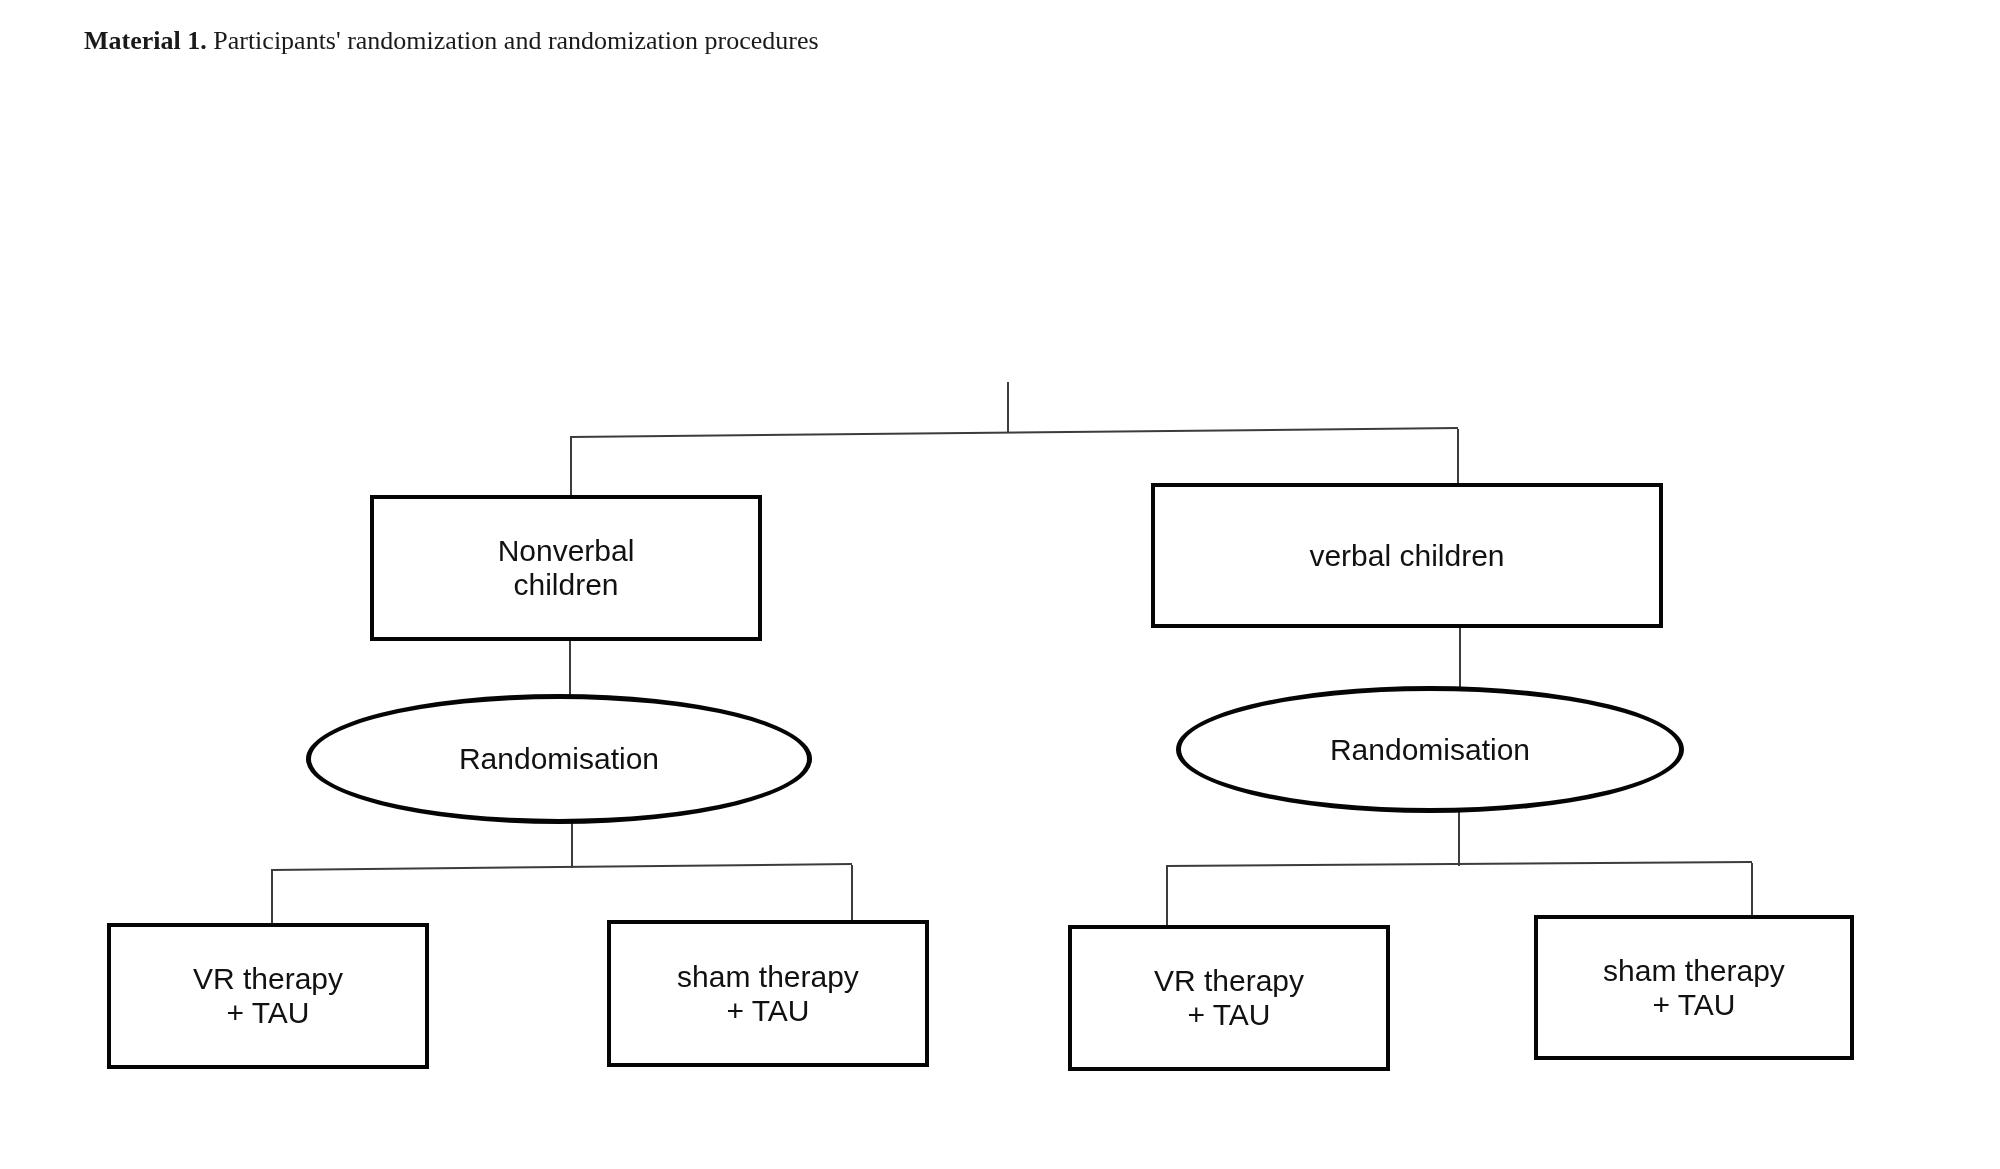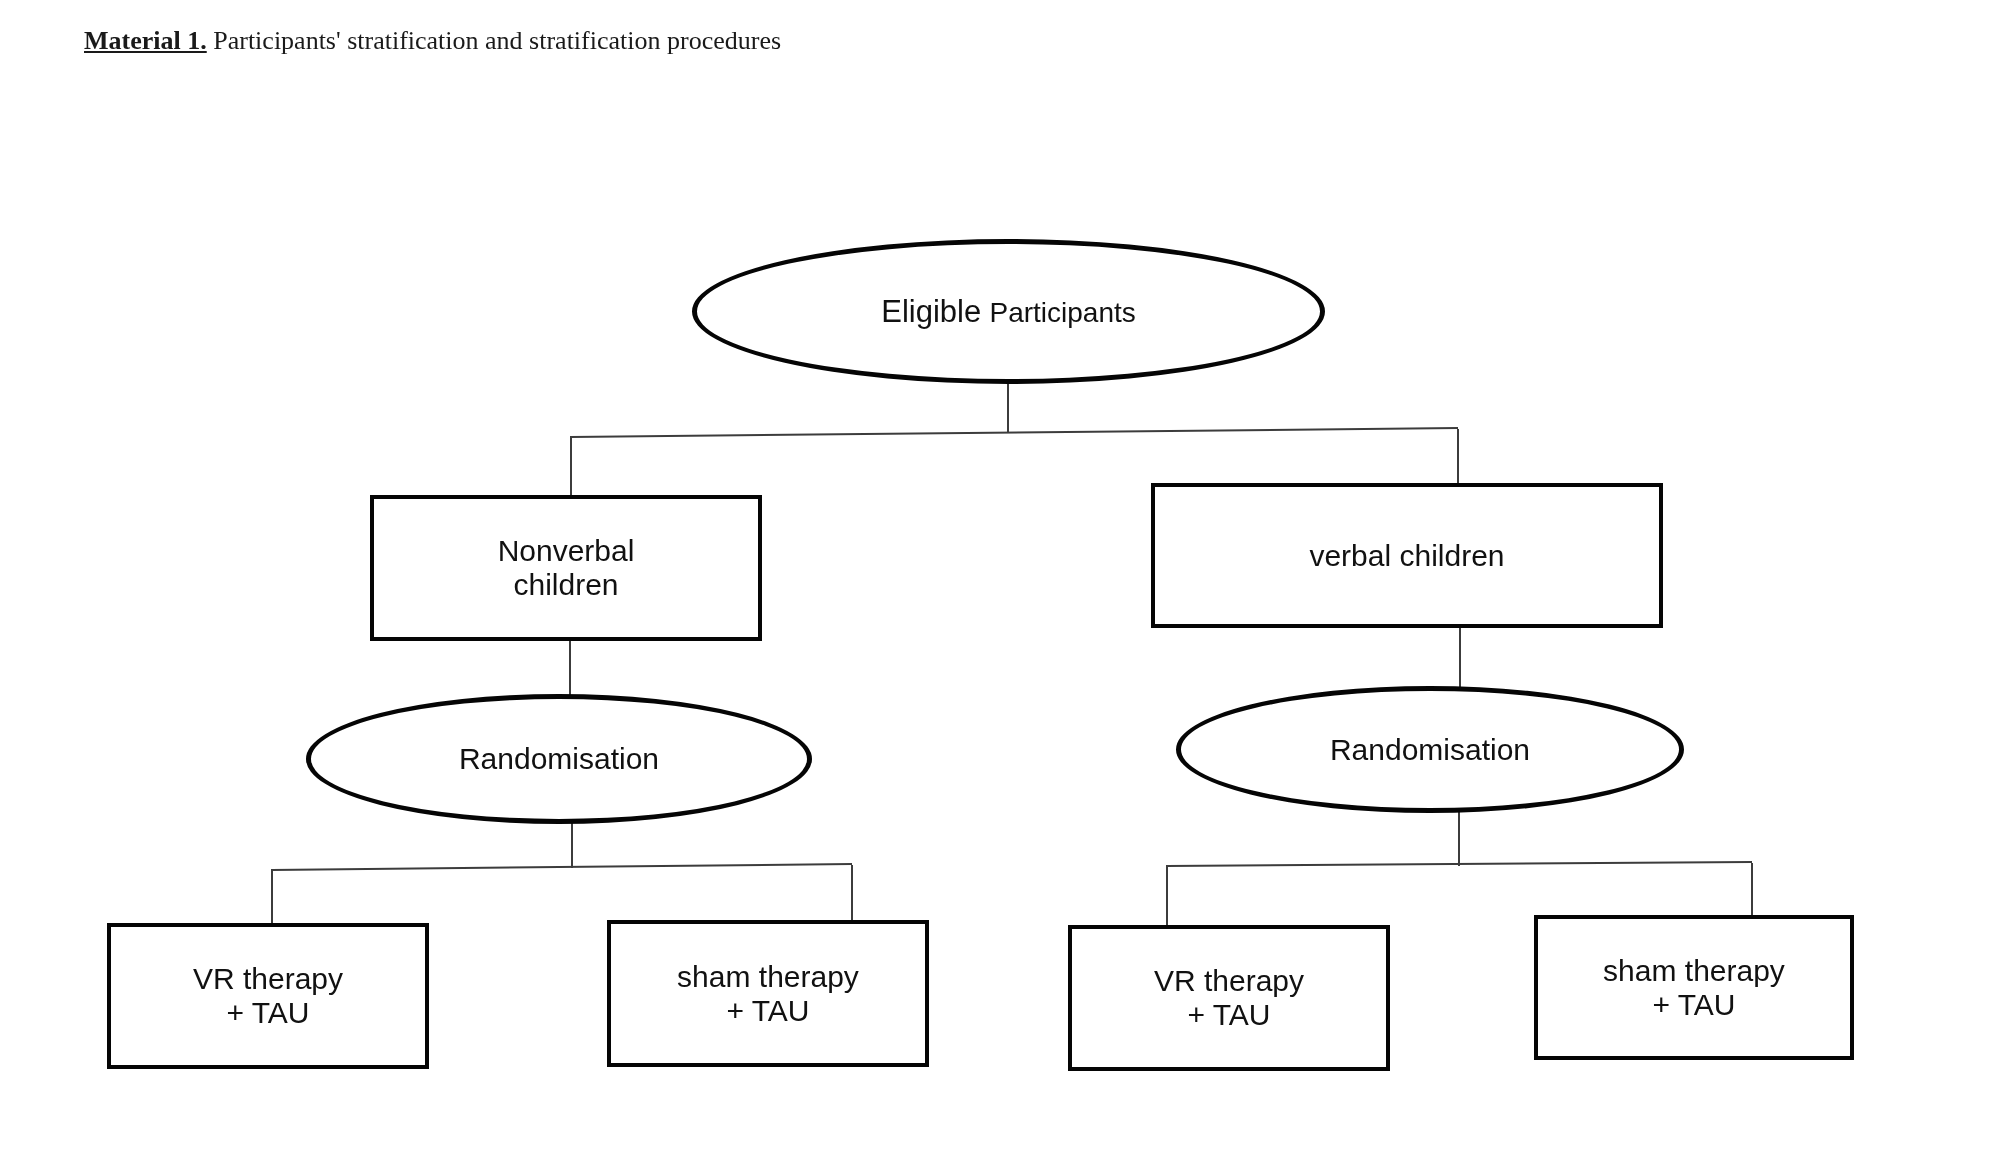--- a/index.html
+++ b/index.html
@@ -18,21 +18,21 @@
   }
   .caption {
     position: absolute;
     left: 84px;
     top: 26px;
     font-family: "Liberation Serif", serif;
     font-size: 26px;
     color: #1a1a1a;
     white-space: nowrap;
   }
-  .caption .cap-label { font-weight: bold; text-decoration: underline; }
+  .caption .cap-label { font-weight: bold; }
   .connectors {
     position: absolute;
     left: 0; top: 0;
     width: 2000px;
     height: 1169px;
   }
   .node {
     position: absolute;
     box-sizing: border-box;
     background: #ffffff;
@@ -61,21 +61,21 @@
   #n-sham-left  { left: 607px;  top: 920px; width: 322px; height: 147px; }
   #n-vr-right   { left: 1068px; top: 925px; width: 322px; height: 146px; }
   #n-sham-right { left: 1534px; top: 915px; width: 320px; height: 145px; }
 </style>
 </head>
 <body>
 
 <div class="canvas">
 
   <div class="caption">
-    <span class="cap-label">Material 1.</span><span class="cap-text"> Participants' stratification and stratification procedures</span>
+    <span class="cap-label">Material 1.</span><span class="cap-text"> Participants' randomization and randomization procedures</span>
   </div>
 
   <svg class="connectors" viewBox="0 0 2000 1169" xmlns="http://www.w3.org/2000/svg">
     <g stroke="#3c3c3c" stroke-width="2" fill="none">
 
       <line x1="1008" y1="382" x2="1008" y2="433"></line>
       <line x1="571" y1="437" x2="1458" y2="428"></line>
       <line x1="571" y1="436" x2="571" y2="497"></line>
       <line x1="1458" y1="429" x2="1458" y2="485"></line>
 
@@ -88,26 +88,20 @@
 
       <line x1="1460" y1="626" x2="1460" y2="692"></line>
 
       <line x1="1459" y1="810" x2="1459" y2="866"></line>
       <line x1="1167" y1="866" x2="1752" y2="862"></line>
       <line x1="1167" y1="865" x2="1167" y2="928"></line>
       <line x1="1752" y1="863" x2="1752" y2="918"></line>
     </g>
   </svg>
 
-  <div id="n-eligible" class="node ellipse">
-    <div>
-      <span class="word-lg">Eligible</span>
-      <span class="word-sm">Participants</span>
-    </div>
-  </div>
 
   <div id="n-nonverbal" class="node rect two-line">
     <span class="line">Nonverbal</span>
     <span class="line">children</span>
   </div>
 
   <div id="n-verbal" class="node rect">
     <span class="line">verbal children</span>
   </div>
 

